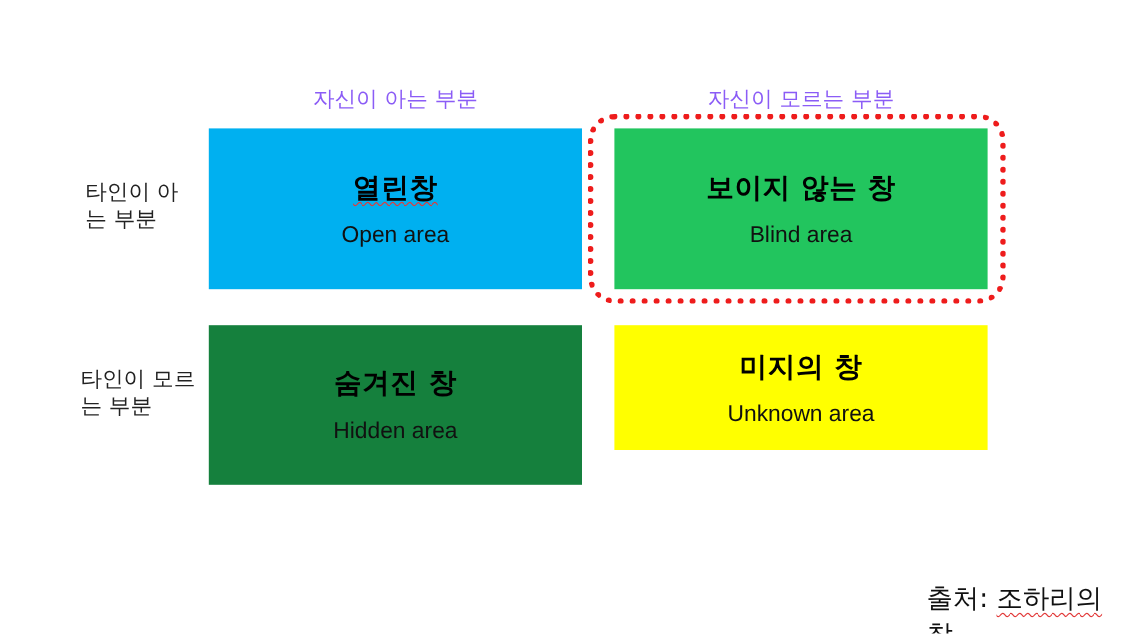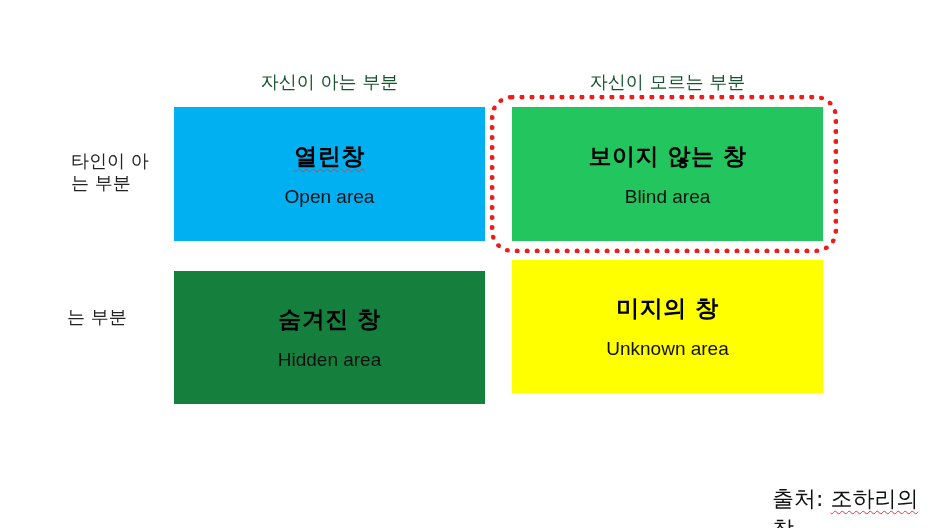--- a/index.html
+++ b/index.html
@@ -1,58 +1,59 @@
 <!DOCTYPE html>
 <html><head>
 <meta charset="utf-8">
 <style>
   html, body { margin:0; padding:0; background:#ffffff; }
   body { width:940px; height:528px; position:relative; overflow:hidden;
          font-family: "DejaVu Sans", "Liberation Sans", sans-serif; color:#111; }
   .abs { position:absolute; }
-  .col-label { font-size:18px; color:#14532d; text-align:center; }
+  .col-label { font-size:18px; color:#8b5cf6; text-align:center; }
   .row-label { font-size:18px; color:#222; line-height:22px;margin-left:44px; }
   .box { position:absolute; display:flex; flex-direction:column; align-items:center; justify-content:center; }
   .box .ko { font-size:23px; font-weight:bold; color:#000; letter-spacing:0.5px; }
   .box .en { font-size:19px; color:#111; margin-top:14px; font-family:"Liberation Sans", sans-serif;text-align:center; }
   .spell { text-decoration: underline wavy #e23a3a; text-decoration-thickness:1px; text-underline-offset:4px; }
   .dotted { position:absolute; border:5px dotted #ee1c1c; border-radius:22px; box-sizing:border-box; }
   .source { font-size:22px; color:#111; }
 </style>
 </head>
 <body>
 
 <div class="abs col-label" style="left:174px; top:70px; width:311px;">자신이 아는 부분</div>
 <div class="abs col-label" style="left:512px; top:70px; width:311px;">자신이 모르는 부분</div>
 
 <div class="abs row-label" style="left:27px; top:150px;">
   <div>타인이 아</div>
   <div>는 부분</div>
 </div>
 <div class="abs row-label" style="left:23px; top:306px;">
+  <div>타인이 모르</div>
   <div>는 부분</div>
 </div>
 
 <div class="box" style="left:174px; top:107px; width:311px; height:134px; background:#00b0f0;">
   <div class="ko spell">열린창</div>
   <div class="en">Open area</div>
 </div>
 
 <div class="box" style="left:512px; top:107px; width:311px; height:134px; background:#22c55e;">
   <div class="ko">보이지 않는 창</div>
   <div class="en">Blind area</div>
 </div>
 
 <div class="dotted" style="left:490px; top:95px; width:348px; height:158px;"></div>
 
 <div class="box" style="left:174px; top:271px; width:311px; height:133px; background:#15803d;">
   <div class="ko">숨겨진 창</div>
   <div class="en">Hidden area</div>
 </div>
 
-<div class="box" style="left:512px; top:260px; width:311px; height:133px; background:#ffff00;">
+<div class="box" style="left:512px; top:271px; width:311px; height:104px; background:#ffff00;">
   <div class="ko">미지의 창</div>
   <div class="en">Unknown area</div>
 </div>
 
 <div class="abs source" style="left:772px; top:484px;">
   <span>출처: </span><span class="spell">조하리의 창</span>
 </div>
 
 </body></html>

